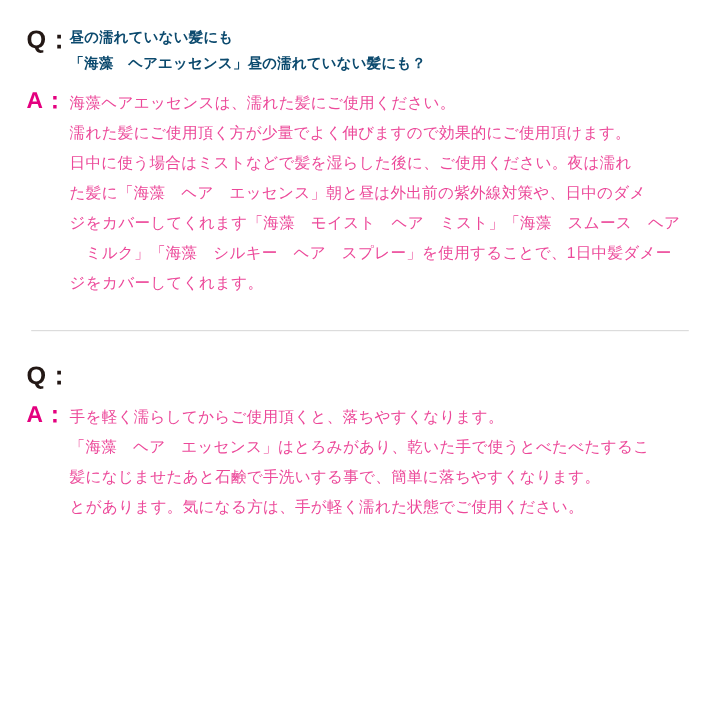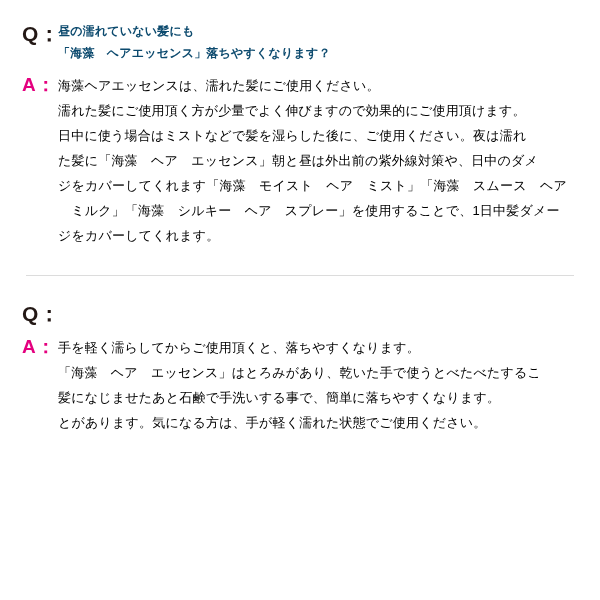--- a/index.html
+++ b/index.html
@@ -52,21 +52,21 @@
     color: #0c4a6e;
     letter-spacing: 0.2px;
   }
   .q-text .line {
     display: block;
     white-space: nowrap;
   }
   .a-text {
     font-size: 13px;
     line-height: 1.92;
-    color: #000000;
+    color: #ec4899;
     letter-spacing: 0.2px;
     padding-top: 2px;
   }
   .a-text .line {
     display: block;
     white-space: nowrap;
   }
   .q-gap {
     height: 8px;
   }
@@ -79,21 +79,21 @@
 </head>
 <body>
 
 <div class="page">
 
   <div class="faq-block">
     <div class="qa-row">
       <div class="marker marker-q">Q：</div>
       <div class="q-text">
         <span class="line">昼の濡れていない髪にも</span>
-        <span class="line">「海藻　ヘアエッセンス」落ちやすくなります？</span>
+        <span class="line">「海藻　ヘアエッセンス」昼の濡れていない髪にも？</span>
       </div>
     </div>
     <div class="q-gap"></div>
     <div class="qa-row">
       <div class="marker marker-a">A：</div>
       <div class="a-text">
         <span class="line">海藻ヘアエッセンスは、濡れた髪にご使用ください。</span>
         <span class="line">濡れた髪にご使用頂く方が少量でよく伸びますので効果的にご使用頂けます。</span>
         <span class="line">日中に使う場合はミストなどで髪を湿らした後に、ご使用ください。夜は濡れ</span>
         <span class="line">た髪に「海藻　ヘア　エッセンス」朝と昼は外出前の紫外線対策や、日中のダメ</span>

